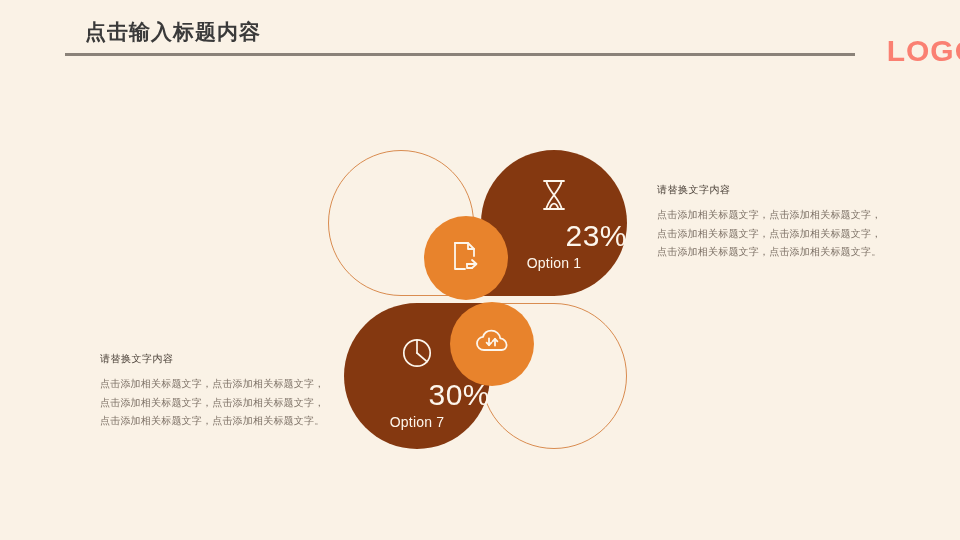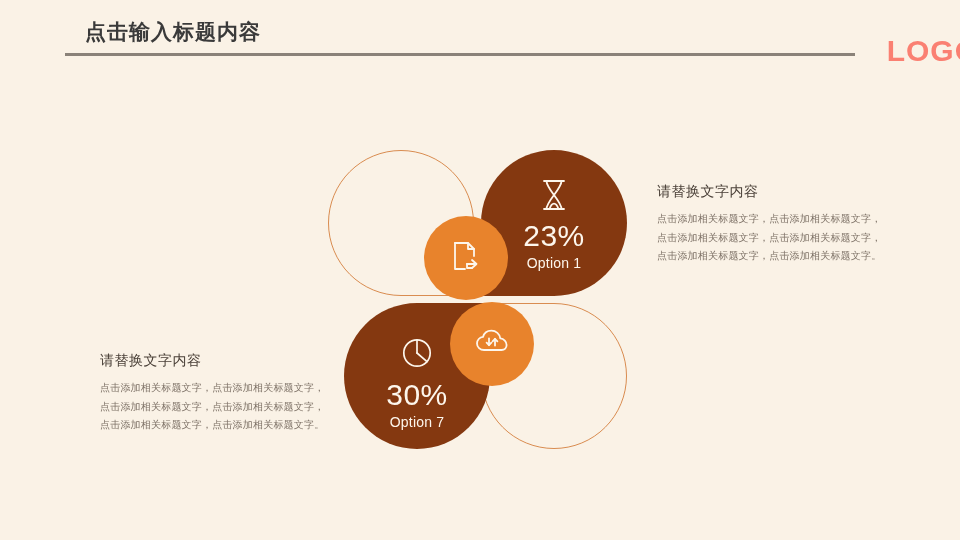--- a/index.html
+++ b/index.html
@@ -125,37 +125,38 @@
 
   .petal-icon {
     height: 34px;
     margin-bottom: 8px;
   }
   .petal-pct {
     font-size: 30px;
     font-weight: normal;
     line-height: 1.05;
     letter-spacing: 0.5px;
+    text-align: right;
   }
   .petal-label {
     font-size: 14px;
     margin-top: 3px;
     letter-spacing: 0.2px;
   }
 
   
   .textblock {
     position: absolute;
     width: 226px;
   }
   .tb-right { left: 657px; top: 183px; text-align: left; }
   .tb-left  { left: 100px; top: 352px; text-align: left; }
 
   .tb-heading {
-    font-size: 14px;
+    font-size: 10px;
     color: #4a4038;
     margin-bottom: 9px;
     letter-spacing: 0.5px;
   }
   .tb-body {
     font-size: 10px;
     color: #7d7166;
     line-height: 1.85;
     letter-spacing: 0.2px;
   }

